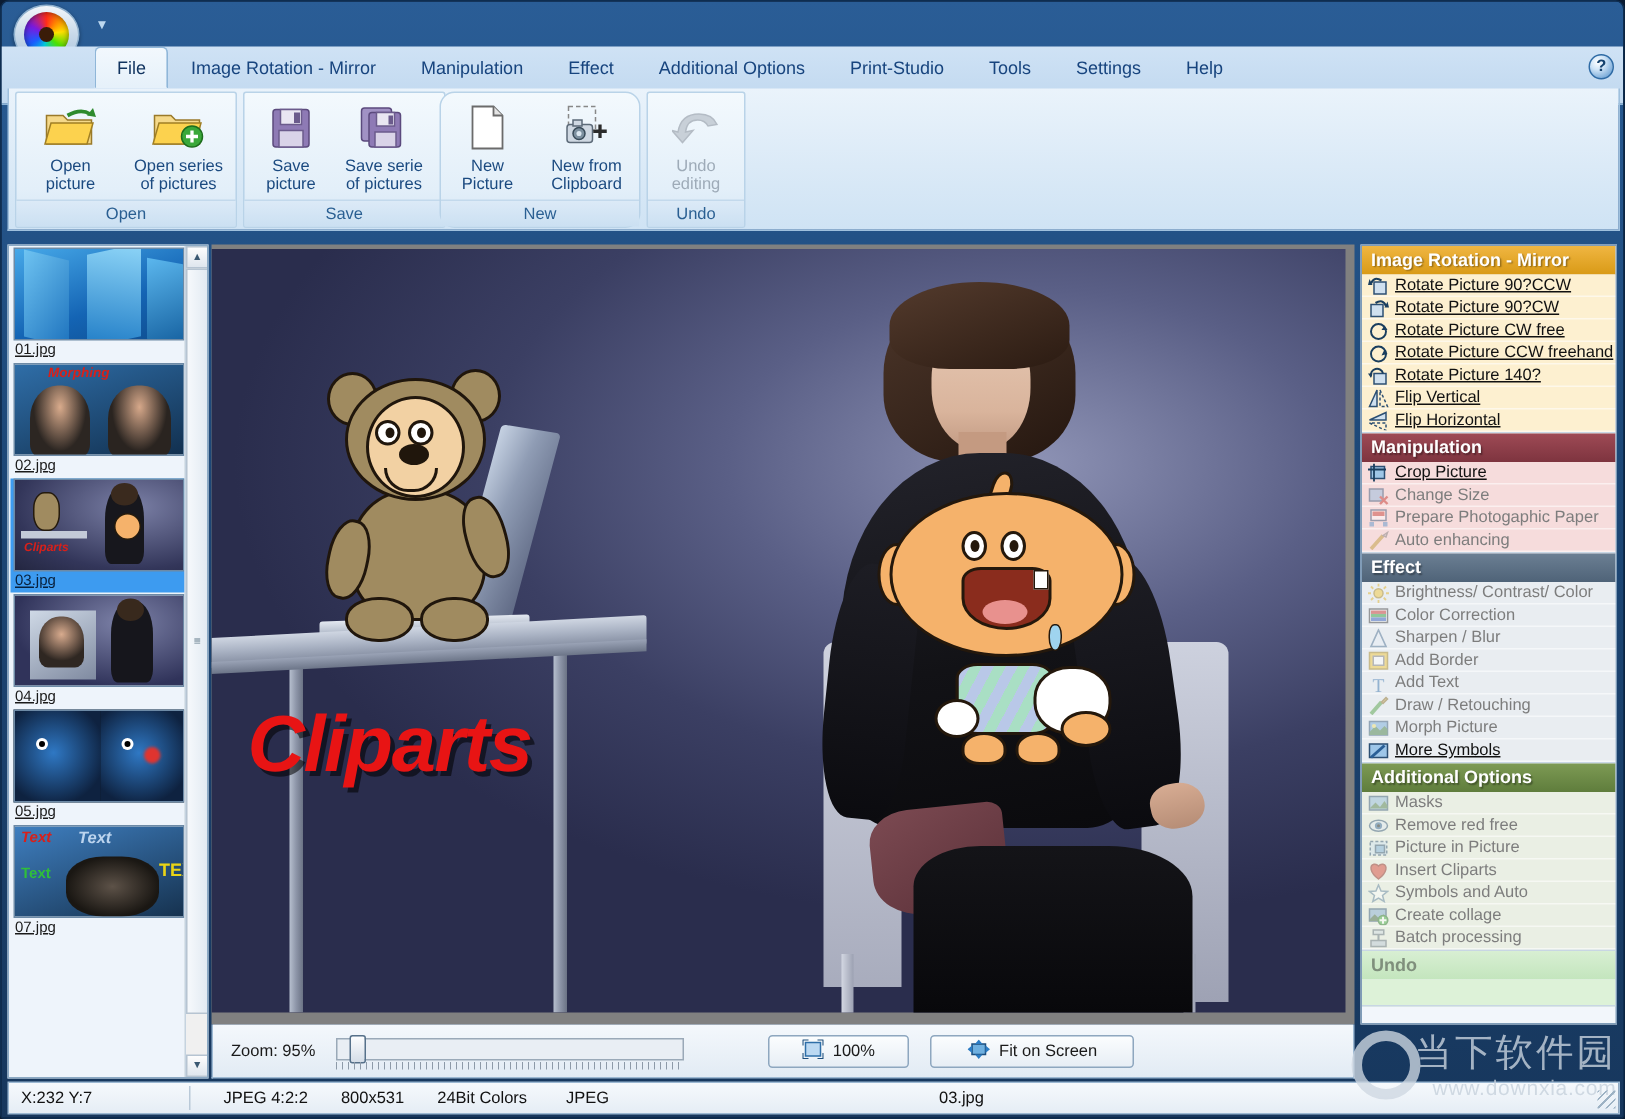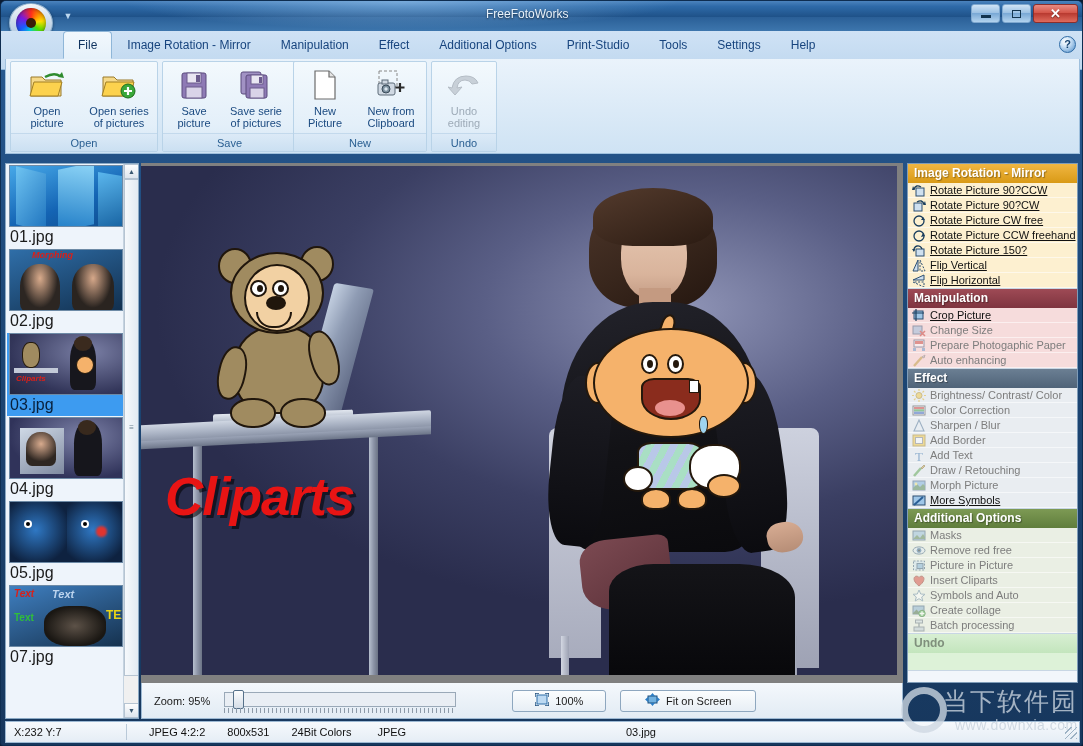--- a/index.html
+++ b/index.html
@@ -139,21 +139,21 @@
   #thumbpane {
     position: absolute; left: 4px; top: 162px; width: 134px; height: 556px;
     background: #eef4fb; border: 1px solid #8ba9c4; overflow: hidden;
   }
   .thumb-item { position: relative; width: 118px; margin: 0 0 0 1px; }
   .thumb-item.sel { background: #3d9bf0; }
   .thumb-img {
     width: 114px; height: 62px; margin: 1px 2px 0 2px;
     border: 1px solid #6d8aa6; position: relative; overflow: hidden;
   }
-  .thumb-name { font-size: 16px; color: #1a1a1a; padding: 1px 0 2px 3px; }
+  .thumb-name { font-size: 10px; color: #1a1a1a; padding: 1px 0 2px 3px; text-decoration: underline; }
   .thumb-item.sel .thumb-name { color: #08203c; }
   #thumbscroll {
     position: absolute; right: 0; top: 0; width: 15px; height: 554px;
     background: #f0f0f0; border-left: 1px solid #c5d3e0;
   }
   #thumbscroll .arrow {
     width: 15px; height: 15px; background: linear-gradient(180deg,#fdfdfd,#dfe6ee);
     border: 1px solid #b6c4d2; font-size: 7px; text-align: center; line-height: 13px; color: #3a5871;
   }
   #thumbscroll .thumbbar {
@@ -457,35 +457,20 @@
     position: absolute; right: 5px; bottom: 6px; width: 12px; height: 12px;
     background:
       repeating-linear-gradient(135deg,#9db2c4 0 1px, transparent 1px 4px);
   }
 </style>
 </head>
 <body>
 
 <div id="window">
 
-  <div id="titlebar">
-    <div class="glow"></div>
-    <div id="title-text">FreeFotoWorks</div>
-    <div id="winbtns">
-      <div class="wbtn">
-          <div class="mn"></div>
-        </div>
-      <div class="wbtn">
-          <div class="sq"></div>
-        </div>
-      <div class="wbtn close">
-          <span>✕</span>
-        </div>
-    </div>
-  </div>
 
   <div id="orb">
     <div class="inner"></div>
   </div>
   <div id="qat-arrow">▼</div>
 
   <div id="menubar">
     <div id="tabs">
       <div class="tab active">File</div>
       <div class="tab">Image Rotation - Mirror</div>
@@ -556,21 +541,21 @@
               <rect x="10" y="18" width="14" height="10" fill="#d9d3e8" stroke="#6b5b8c" stroke-width="1"></rect>
             </svg>
           </div>
           <div class="lbl">Save serie
 of pictures</div>
         </div>
       </div>
       <div class="glabel">Save</div>
     </div>
 
-    <div class="rgroup" style="left:287px;width:134px;">
+    <div class="rgroup" style="left:287px;width:134px;border-radius:10px;">
       <div class="gbody">
         <div class="rbtn" style="width:62px">
           <div class="ico">
             <svg width="26" height="32" viewBox="0 0 26 32">
               <path d="M3 2 h14 l6 6 v22 h-20 z" fill="#ffffff" stroke="#6b6b6b" stroke-width="1.2"></path>
               <path d="M17 2 v6 h6" fill="#e4e4e4" stroke="#6b6b6b" stroke-width="1.2"></path>
             </svg>
           </div>
           <div class="lbl">New
 Picture</div>
@@ -822,21 +807,21 @@
         <span class="si-tx">Rotate Picture CCW freehand</span>
       </div>
       <div class="sitem en">
         <span class="si-ic">
           <svg width="14" height="13" viewBox="0 0 14 13">
               <rect x="4" y="5" width="8" height="7" fill="#cfe0ef" stroke="#2c4f73"></rect>
               <path d="M2 7 a4 4 0 0 1 8 -2" fill="none" stroke="#1a3e5e" stroke-width="1.3"></path>
               <path d="M0 5 l3 0 l-1 3 z" fill="#1a3e5e"></path>
             </svg>
         </span>
-        <span class="si-tx">Rotate Picture 150?</span>
+        <span class="si-tx">Rotate Picture 140?</span>
       </div>
       <div class="sitem en">
         <span class="si-ic">
           <svg width="14" height="13" viewBox="0 0 14 13">
               <path d="M6 1 L1 12 L6 12 z" fill="#cfe0ef" stroke="#2c4f73"></path>
               <path d="M8 1 L13 12 L8 12 z" fill="none" stroke="#2c4f73" stroke-dasharray="2,1.5"></path>
             </svg>
         </span>
         <span class="si-tx">Flip Vertical</span>
       </div>

